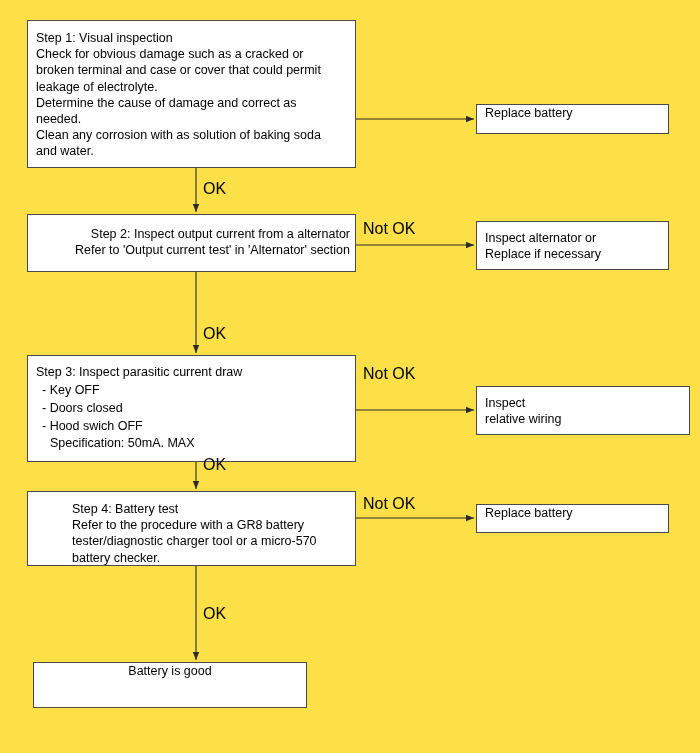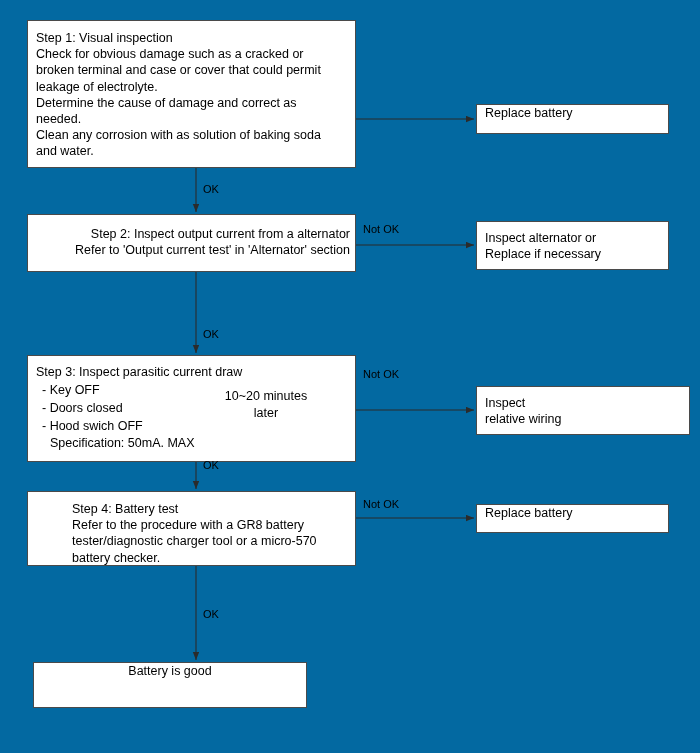--- a/index.html
+++ b/index.html
@@ -9,21 +9,21 @@
     background: #ffffff;
   }
   body {
     font-family: "Liberation Sans", sans-serif;
     color: #000000;
   }
   #canvas {
     position: relative;
     width: 700px;
     height: 753px;
-    background: #0369a1;
+    background: #fde047;
     overflow: hidden;
   }
   .box {
     position: absolute;
     box-sizing: border-box;
     border: 1px solid #4a4a4a;
     background: #ffffff;
     font-size: 12.5px;
     line-height: 16.2px;
     color: #000;
@@ -39,21 +39,21 @@
   }
   .free-label {
     position: absolute;
     font-size: 12.5px;
     line-height: 16.2px;
     white-space: pre-line;
     color: #000;
   }
   .edge-label {
     position: absolute;
-    font-size: 11px;
+    font-size: 16px;
     line-height: 16px;
     color: #000;
     white-space: nowrap;
   }
   svg.lines {
     position: absolute;
     left: 0;
     top: 0;
     width: 700px;
     height: 753px;
@@ -135,22 +135,20 @@
   </div>
 
   <div class="edge-label" style="left:203px; top:326px;">OK</div>
 
   <div class="box" style="left:27px; top:355px; width:329px; height:107px;">
     <div class="txt" style="left:8px; top:8px; width:314px;">Step 3: Inspect parasitic current draw</div>
     <div class="bullets" style="left:14px; top:25px; width:160px; line-height:18px;">- Key OFF
 - Doors closed
 - Hood swich OFF</div>
     <div class="txt" style="left:22px; top:79px; width:240px;">Specification: 50mA. MAX</div>
-    <div class="bracket-note" style="left:178px; top:32px; width:120px;">10~20 minutes
-later</div>
   </div>
 
   <div class="edge-label" style="left:363px; top:366px;">Not OK</div>
 
   <div class="box" style="left:476px; top:386px; width:214px; height:49px;">
     <div class="txt" style="left:8px; top:8px; width:180px;">Inspect
 relative wiring</div>
   </div>
 
   <div class="edge-label" style="left:203px; top:457px;">OK</div>

